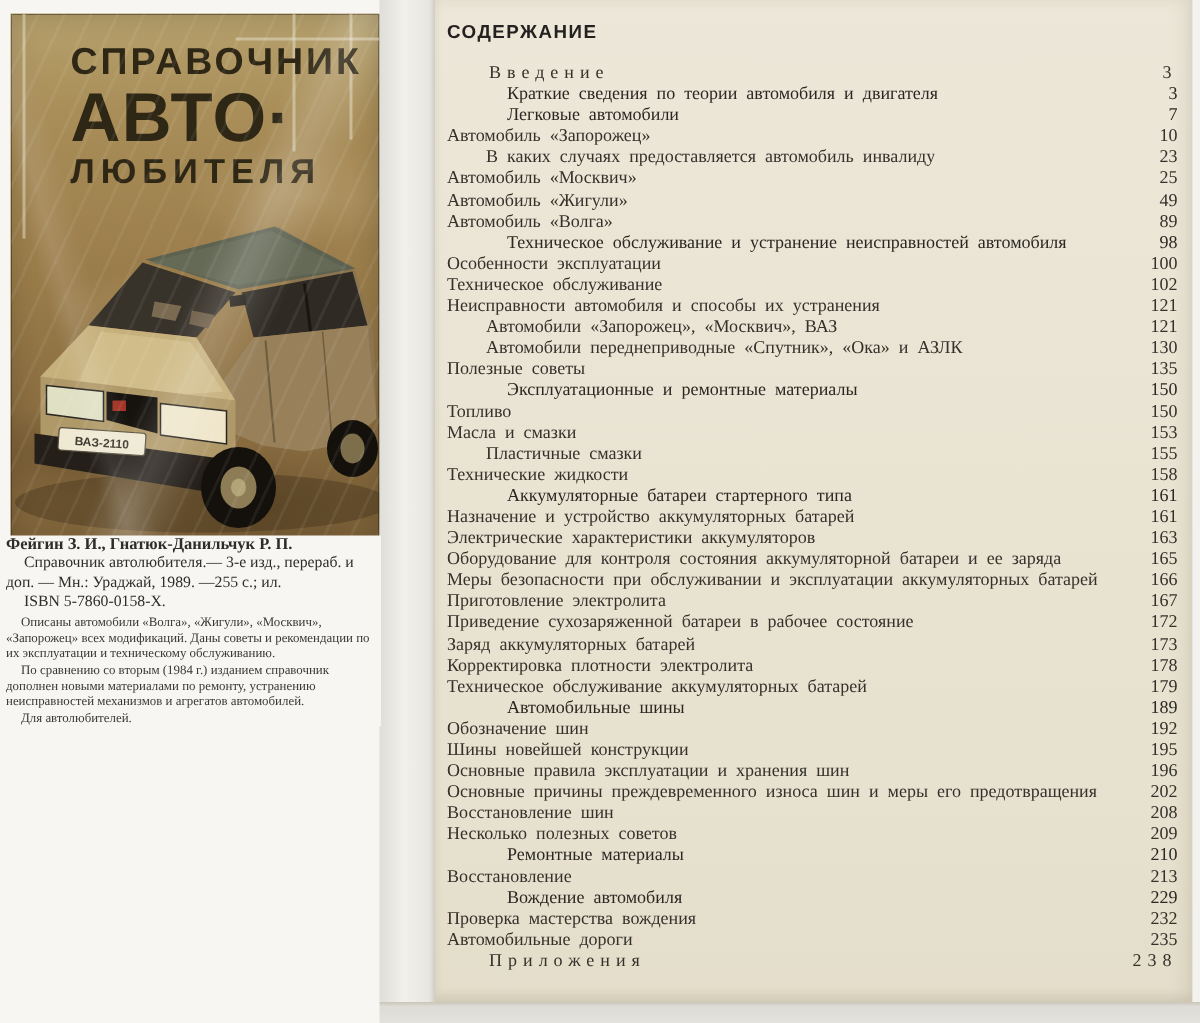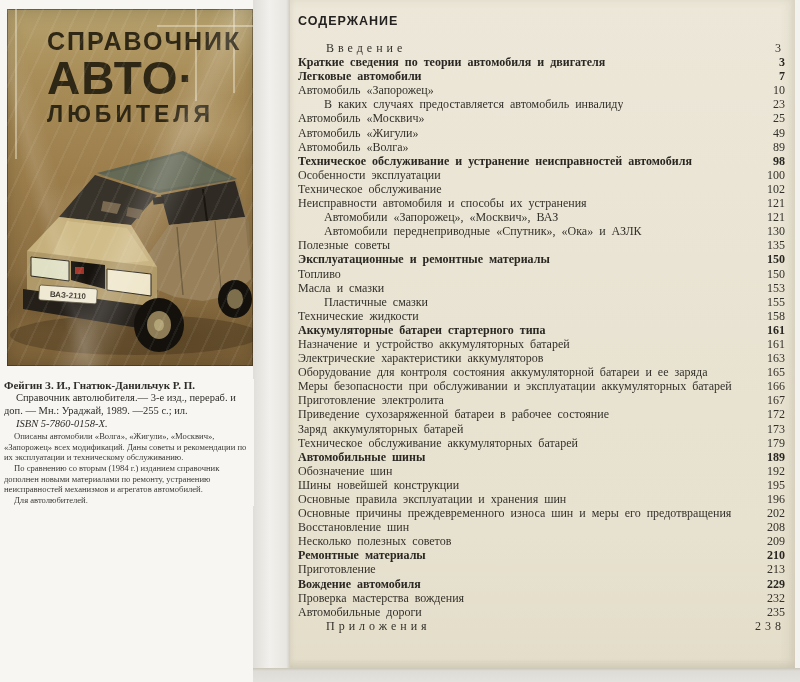--- a/index.html
+++ b/index.html
@@ -26,40 +26,40 @@
   .ct-l1{font-size:25px;font-weight:700;letter-spacing:2px;}
   .ct-l2{font-size:46px;font-weight:800;letter-spacing:1px;margin-top:1px;}
   .ct-l3{font-size:23px;font-weight:700;letter-spacing:4px;margin-top:2px;}
   .car-svg{position:absolute;left:0;top:118px;width:246px;height:239px;}
 
   
   .mid-strip{position:absolute;left:253px;top:0;width:37px;height:668px;
     background:linear-gradient(90deg,#e0ded9 0%,#f2f0ec 45%,#e8e6e0 90%,#cfccc4 100%);}
 
   
-  .biblio{position:absolute;left:4px;top:379px;width:250px;background:#f7f6f3;
+  .biblio{position:absolute;left:4px;top:357px;width:250px;background:#f7f6f3;
     color:#2f2d29;font-size:10.5px;line-height:1.22;}
   .biblio p{margin:0;}
   .bib-authors{font-weight:700;font-size:11px;margin-bottom:1px;}
   .bib-title{text-indent:12px;}
-  .bib-isbn{text-indent:12px;margin-bottom:3px;font-style:italic;}
+  .bib-isbn{text-indent:12px;margin-bottom:3px;}
   .bib-small{font-size:8.6px;line-height:1.25;text-indent:10px;color:#3a3834;}
 
   
   .toc-page{position:absolute;left:290px;top:0;width:505px;height:668px;
     background:linear-gradient(180deg,#ece7d8 0%,#e9e4d3 40%,#e7e1cf 80%,#e3ddca 100%);
     box-shadow:inset -6px 0 10px rgba(120,110,85,.10), inset 0 -4px 6px rgba(120,110,85,.12);}
   .toc-heading{position:absolute;left:8px;top:14px;font-family:"Liberation Sans", sans-serif;
     font-weight:700;font-size:12.5px;letter-spacing:1px;color:#242220;}
   .toc-list{position:absolute;left:8px;top:41px;right:10px;}
   .toc-row{display:flex;height:14.1px;line-height:14.1px;font-size:12px;color:#34312b;
     word-spacing:3px;white-space:nowrap;}
   .toc-row .t{overflow:hidden;}
   .toc-row .p{margin-left:auto;padding-left:6px;text-align:right;min-width:26px;}
-  .toc-row.bold{font-weight:700;color:#2a2722;}
+  .toc-row.bold{font-weight:400;color:#2a2722;margin-left:40px;}
   .toc-row.indent{padding-left:26px;}
   .toc-row.spaced{letter-spacing:4px;margin-left:28px;}
   .right-edge{position:absolute;left:795px;top:0;width:5px;height:682px;background:#f3f2ef;}
   .bottom-strip{position:absolute;left:253px;top:668px;width:547px;height:14px;
     background:linear-gradient(180deg,#c9c5b8 0,#dedcd6 3px,#e3e2dd 100%);}
 </style>
 </head>
 <body>
 
 <div class="scan">
@@ -243,20 +243,24 @@
         </div>
         <div class="toc-row">
           <span class="t">Приведение сухозаряженной батареи в рабочее состояние</span>
           <span class="p">172</span>
         </div>
         <div class="toc-row">
           <span class="t">Заряд аккумуляторных батарей</span>
           <span class="p">173</span>
         </div>
         <div class="toc-row">
+          <span class="t">Корректировка плотности электролита</span>
+          <span class="p">178</span>
+        </div>
+        <div class="toc-row">
           <span class="t">Техническое обслуживание аккумуляторных батарей</span>
           <span class="p">179</span>
         </div>
         <div class="toc-row bold">
           <span class="t">Автомобильные шины</span>
           <span class="p">189</span>
         </div>
         <div class="toc-row">
           <span class="t">Обозначение шин</span>
           <span class="p">192</span>
@@ -279,21 +283,21 @@
         </div>
         <div class="toc-row">
           <span class="t">Несколько полезных советов</span>
           <span class="p">209</span>
         </div>
         <div class="toc-row bold">
           <span class="t">Ремонтные материалы</span>
           <span class="p">210</span>
         </div>
         <div class="toc-row">
-          <span class="t">Приготовление</span>
+          <span class="t">Восстановление</span>
           <span class="p">213</span>
         </div>
         <div class="toc-row bold">
           <span class="t">Вождение автомобиля</span>
           <span class="p">229</span>
         </div>
         <div class="toc-row">
           <span class="t">Проверка мастерства вождения</span>
           <span class="p">232</span>
         </div>

